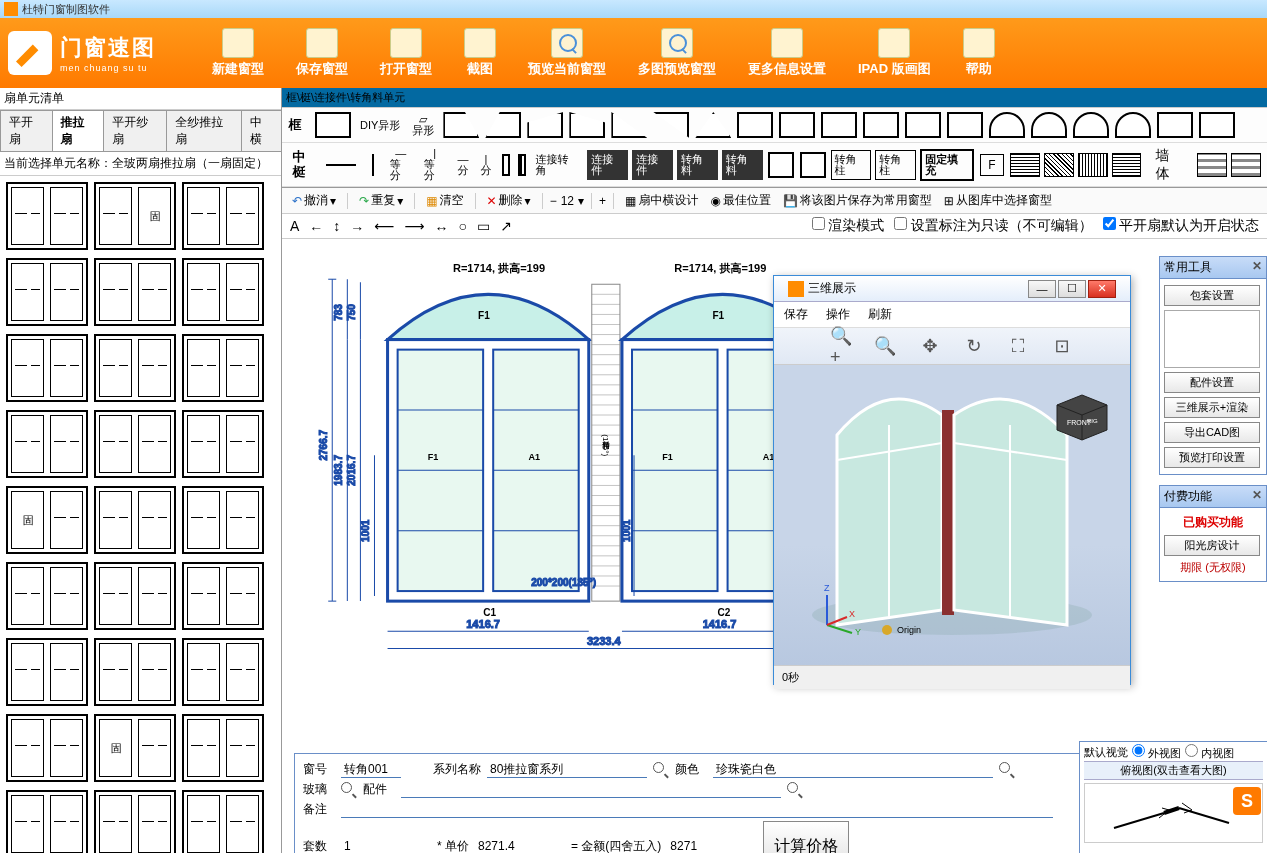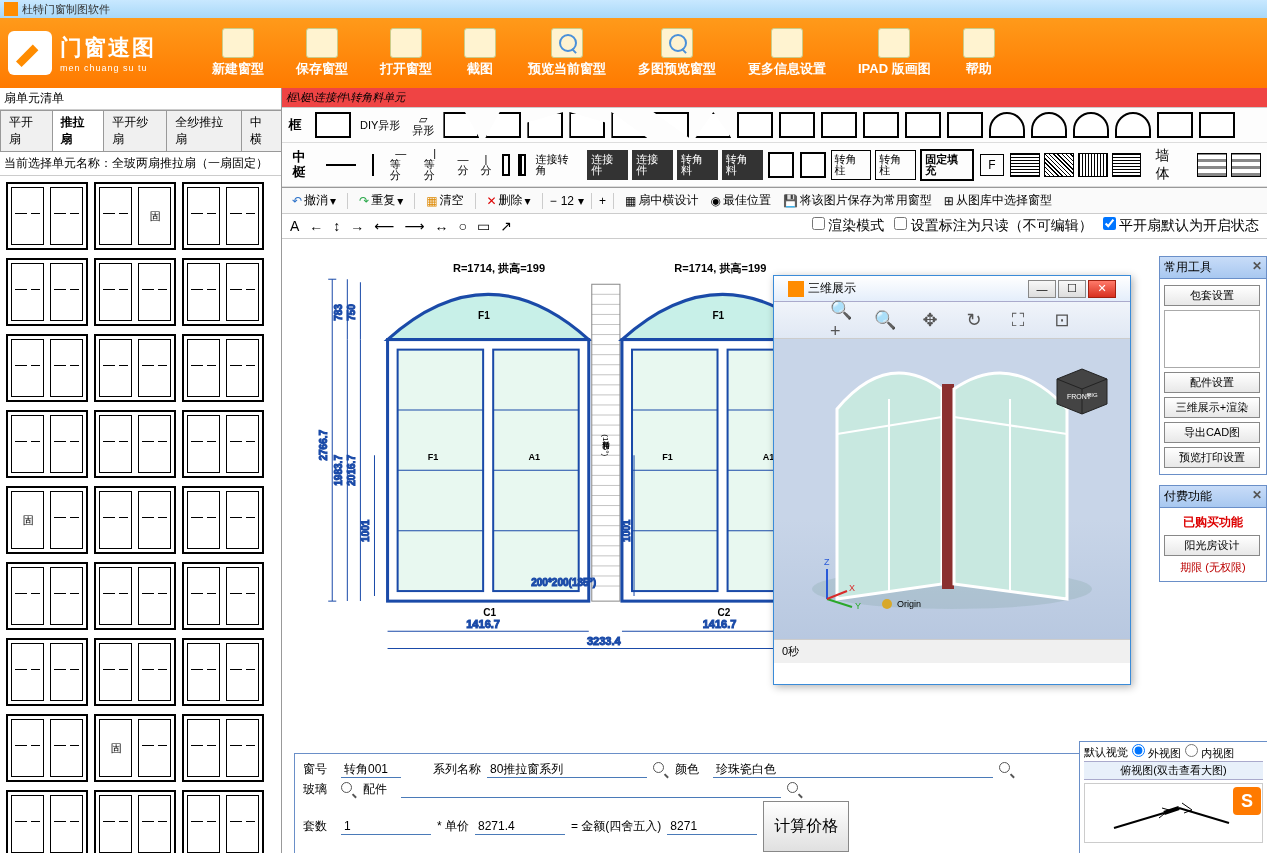--- a/index.html
+++ b/index.html
@@ -33,21 +33,21 @@
 .door-row { display:flex; gap:6px; margin-bottom:8px; }
 .door-item { width:82px; height:68px; border:2px solid #000; display:flex; cursor:pointer; background:#fff; position:relative; }
 .door-item .pane { flex:1; border:1px solid #000; margin:3px; position:relative; }
 .door-item .pane::before { content:""; position:absolute; top:45%; left:10%; width:40%; height:1px; background:#000; }
 .door-item .pane::after { content:""; position:absolute; top:45%; right:10%; width:30%; height:1px; background:#000; }
 .door-item .pane.fixed::before, .door-item .pane.fixed::after { content:"固"; width:auto; height:auto; background:none; font-size:11px; top:38%; left:35%; right:auto; }
 .door-item .pane.fixed::after { display:none; }
 
 
 .center { position:absolute; left:282px; top:88px; right:0; bottom:0; }
-.ribbon-label { padding:2px 4px; font-size:11px; background:#ef4444; border-bottom:1px solid #ccc;font-style:italic; }
+.ribbon-label { padding:2px 4px; font-size:11px; background:#0369a1; border-bottom:1px solid #ccc; }
 .ribbon { border-bottom:1px solid #999; }
 .ribbon-row { display:flex; align-items:center; padding:2px 4px; background:#fdfdfd; border-bottom:1px solid #ddd; }
 .ribbon-lbl { font-size:13px; font-weight:bold; margin-right:8px; min-width:18px; text-align:center; line-height:1.1; }
 .ribbon-row .shape { width:36px; height:26px; border:2px solid #000; margin:2px 3px; cursor:pointer; display:inline-block; background:#fff; }
 .ribbon-row .shape.half { width:36px; height:26px; border:2px solid #000; clip-path: polygon(0 0, 100% 100%, 0 100%); }
 .ribbon-row .shape.arc { border-radius: 18px 18px 0 0; }
 .ribbon-row .txt-btn { padding:2px 3px; margin:0 2px; font-size:11px; border:1px solid transparent; cursor:pointer; display:flex; flex-direction:column; align-items:center; line-height:1; }
 .ribbon-row .hatch { width:30px; height:24px; background: repeating-linear-gradient(0deg,#000,#000 1px,#fff 1px,#fff 3px); margin:2px; cursor:pointer; border:1px solid #000;}
 .ribbon-row .hatch.v { background: repeating-linear-gradient(90deg,#000,#000 1px,#fff 1px,#fff 3px);}
 .ribbon-row .hatch.c { background: repeating-linear-gradient(45deg,#000,#000 1px,#fff 1px,#fff 3px);}
@@ -568,20 +568,25 @@
 
 <div class="viewer3d">
   <div class="titlebar">
     <div class="ticon"></div>
     <span>三维展示</span>
     <div class="spacer"></div>
     <div class="winbtn">—</div>
     <div class="winbtn">☐</div>
     <div class="winbtn close">✕</div>
   </div>
+  <div class="menubar">
+    <span>保存</span>
+    <span>操作</span>
+    <span>刷新</span>
+  </div>
   <div class="v-toolbar">
     <div class="vbtn">🔍+</div>
     <div class="vbtn">🔍</div>
     <div class="vbtn">✥</div>
     <div class="vbtn">↻</div>
     <div class="vbtn">⛶</div>
     <div class="vbtn">⊡</div>
   </div>
   <div class="render">
     <svg width="100%" height="100%" viewBox="0 0 350 300">
@@ -665,20 +670,24 @@
     <span class="mag"></span>
   </div>
   <div class="form-row">
     <span class="lbl">玻璃</span>
     <span class="mag"></span>
     <span class="lbl">配件</span>
     <input type="text" style="width: 380px;" value="">
     <span class="mag"></span>
   </div>
   <div class="form-row">
+    <span class="lbl">备注</span>
+    <input type="text" style="width: 712px;" value="">
+  </div>
+  <div class="form-row">
     <span class="lbl">套数</span>
     <input type="text" style="width: 90px;" value="1">
     <span>* 单价</span>
     <input type="text" style="width: 90px;" value="8271.4">
     <span>= 金额(四舍五入)</span>
     <input type="text" style="width: 90px;" value="8271">
     <button>计算价格</button>
   </div>
 </div>
 

